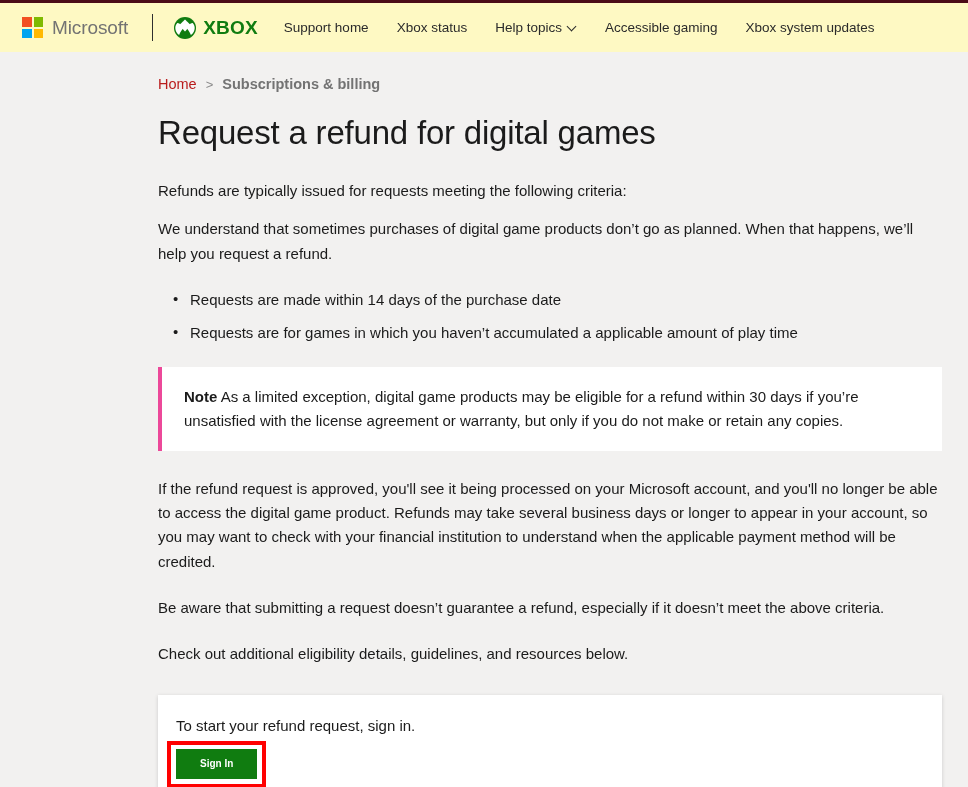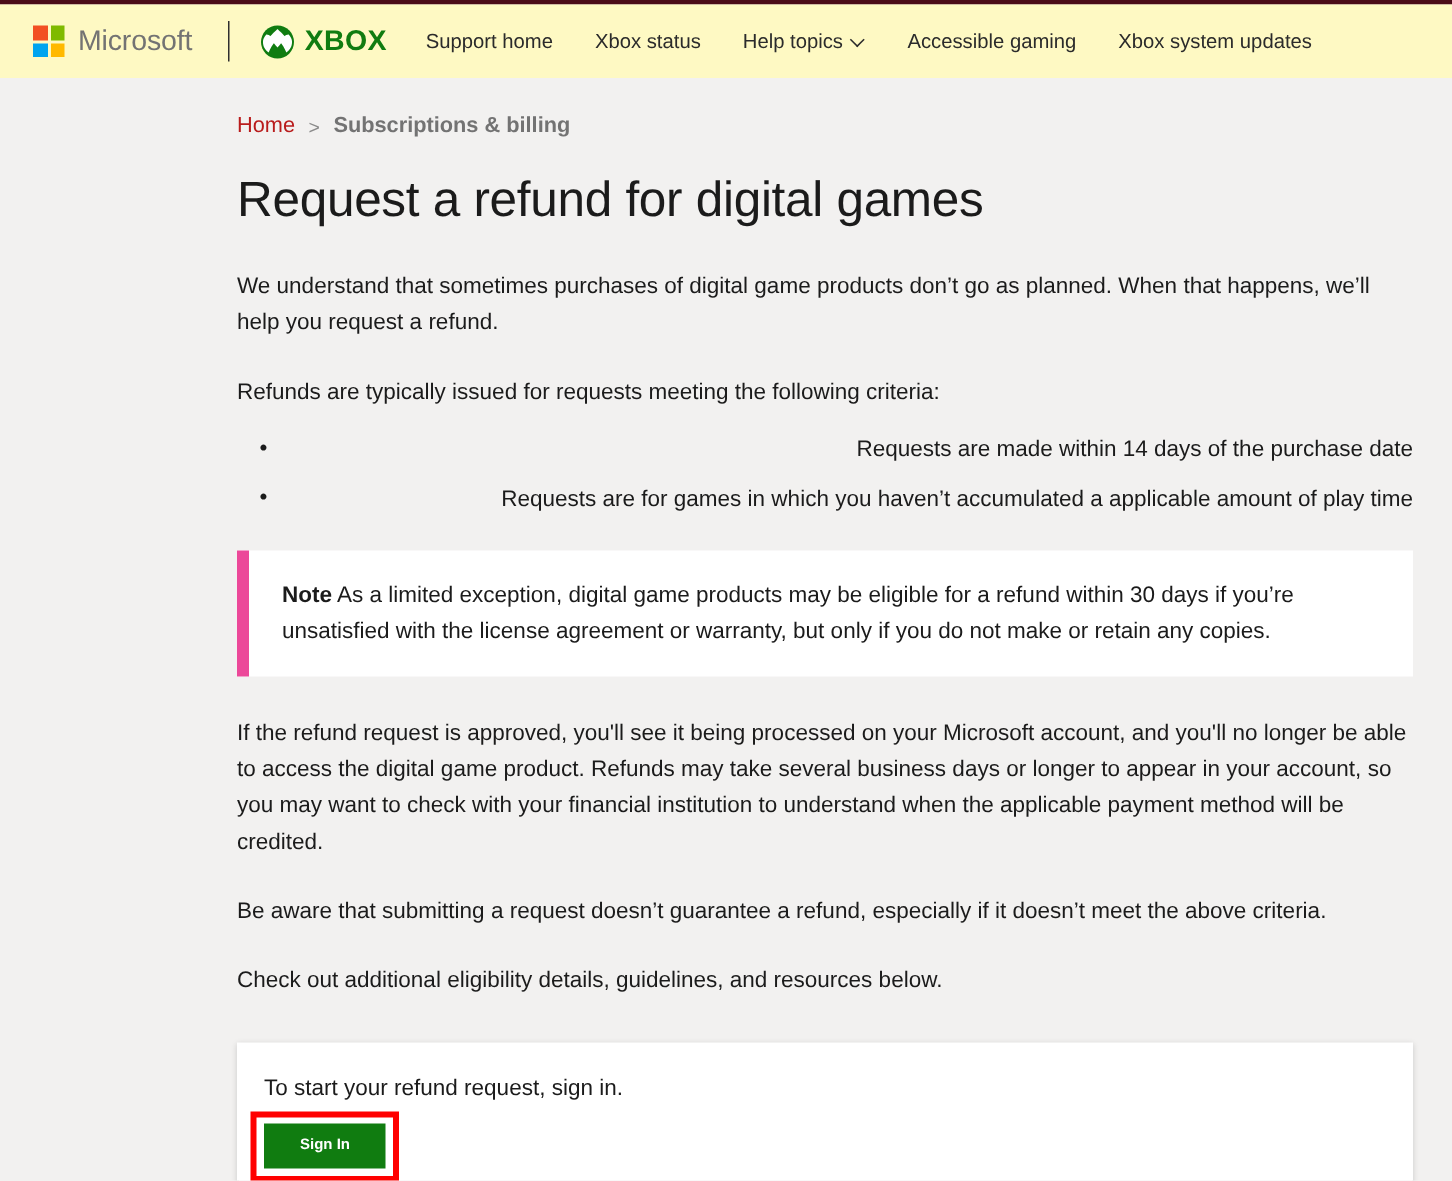--- a/index.html
+++ b/index.html
@@ -164,42 +164,41 @@
     color: #1b1b1b;
     margin: 0 0 22px 0;
     max-width: 784px;
   }
   .para.tight { margin-bottom: 14px; }
 
   .criteria-list {
     margin: 0 0 22px 0;
     padding-left: 32px;
     list-style: none;
-    text-align: right;
   }
   .criteria-list li {
     font-size: 15px;
     line-height: 1.6;
     color: #1b1b1b;
     position: relative;
     margin-bottom: 9px;
   }
   .criteria-list li::before {
     content: "\2022";
     position: absolute;
     left: -17px;
     top: -1px;
     font-size: 15px;
     color: #1b1b1b;
   }
 
   
   .note-box {
     background: #ffffff;
-    border-left: 8px solid #ec4899;
+    border-left: 4px solid #ec4899;
     padding: 18px 22px 18px 22px;
     margin: 0 0 26px 0;
     width: 784px;
     box-sizing: border-box;
   }
   .note-text {
     font-size: 15px;
     line-height: 1.6;
     color: #1b1b1b;
     margin: 0;
@@ -304,23 +303,23 @@
   <div class="content-wrap">
 
     <div class="breadcrumb">
       <a class="crumb-link" href="#">Home</a>
       <span class="crumb-sep">&gt;</span>
       <span class="crumb-current">Subscriptions &amp; billing</span>
     </div>
 
     <h1 class="page-title">Request a refund for digital games</h1>
 
+    <p class="para tight">Refunds are typically issued for requests meeting the following criteria:</p>
+
     <p class="para">We understand that sometimes purchases of digital game products don’t go as planned. When that happens, we’ll help you request a refund.</p>
-
-    <p class="para tight">Refunds are typically issued for requests meeting the following criteria:</p>
 
     <ul class="criteria-list">
       <li>Requests are made within 14 days of the purchase date</li>
       <li>Requests are for games in which you haven’t accumulated a applicable amount of play time</li>
     </ul>
 
     <div class="note-box">
       <p class="note-text"><span class="note-label">Note</span><span> As a limited exception, digital game products may be eligible for a refund within 30 days if you’re unsatisfied with the license agreement or warranty, but only if you do not make or retain any copies.</span></p>
     </div>
 

